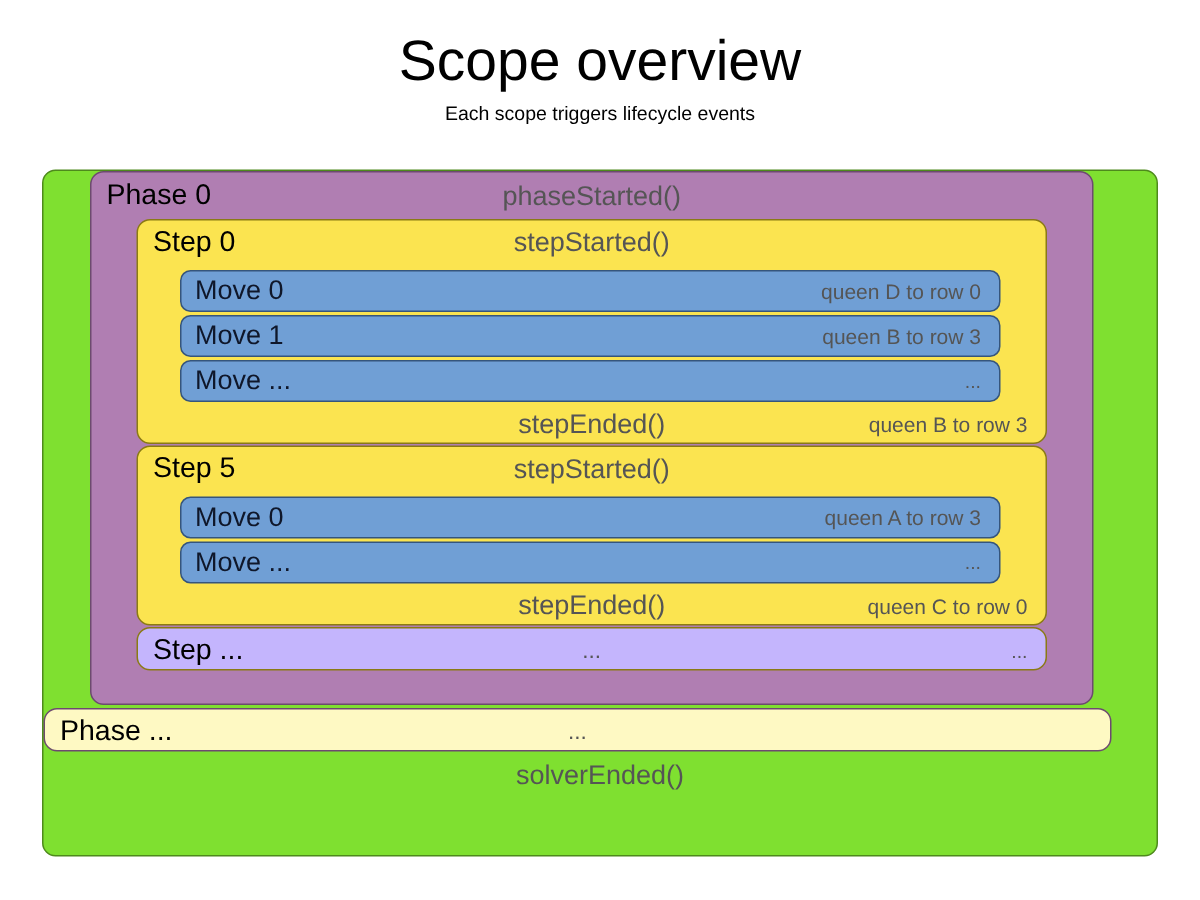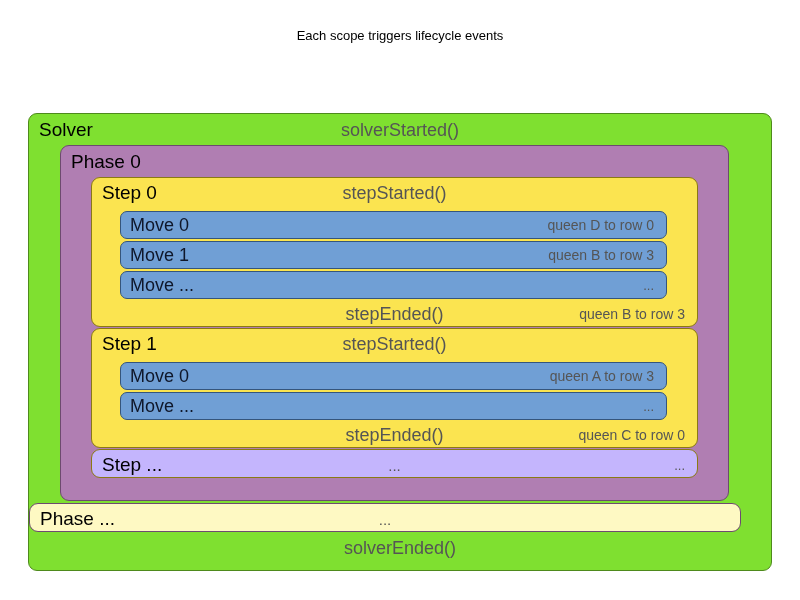--- a/index.html
+++ b/index.html
@@ -158,36 +158,34 @@
     white-space: nowrap;
   }
   .moves { padding-top: 3px; }
   .move-gap { margin-top: 2px; }
   .step-gap { margin-top: 1px; }
 </style>
 </head>
 <body>
 
 <div class="header">
+  <div class="title">Scope overview</div>
   <div class="subtitle">Each scope triggers lifecycle events</div>
 </div>
 
 <div class="diagram">
 
   <div class="scope scope-solver">
 
-    <div class="scope-head tall">
-      <span class="scope-label">Solver</span>
-      <span class="event-label">solverStarted()</span>
-    </div>
 
     <div class="scope scope-phase">
 
       <div class="scope-head tall">
         <span class="scope-label">Phase 0</span>
+        <span class="event-label">phaseStarted()</span>
       </div>
 
       <div class="scope scope-step">
 
         <div class="scope-head">
           <span class="scope-label">Step 0</span>
           <span class="event-label">stepStarted()</span>
         </div>
 
         <div class="moves">
@@ -207,21 +205,21 @@
 
         <div class="scope-head">
           <span class="event-label">stepEnded()</span>
           <span class="right-note">queen B to row 3</span>
         </div>
       </div>
 
       <div class="scope scope-step step-gap" style="height:120px;">
 
         <div class="scope-head">
-          <span class="scope-label">Step 1</span>
+          <span class="scope-label">Step 5</span>
           <span class="event-label">stepStarted()</span>
         </div>
 
         <div class="moves">
           <div class="scope-move">
             <span class="move-label">Move 0</span>
             <span class="right-note">queen A to row 3</span>
           </div>
           <div class="scope-move move-gap">
             <span class="move-label">Move ...</span>

